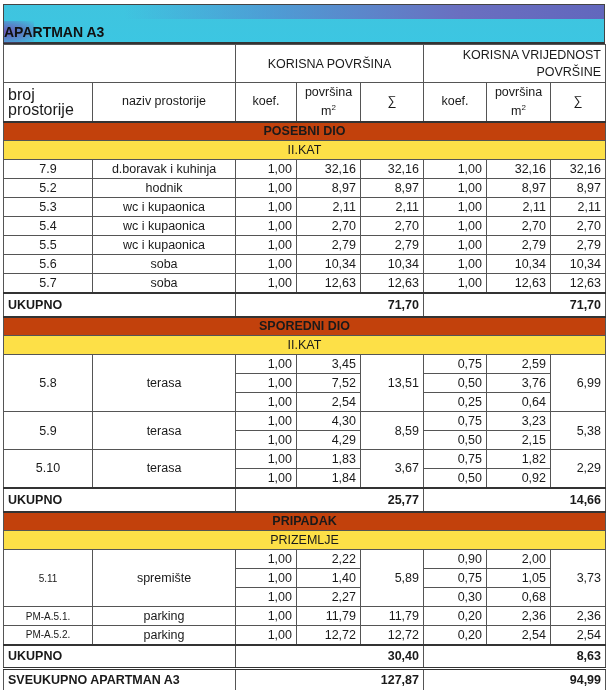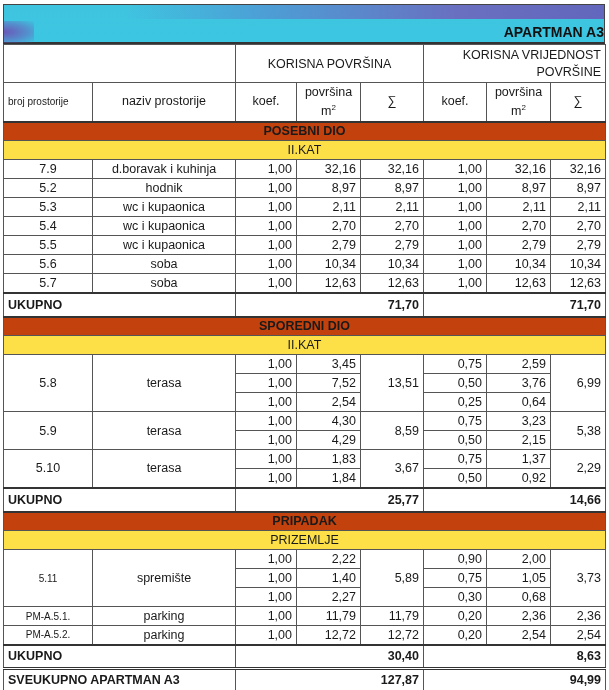--- a/index.html
+++ b/index.html
@@ -13,31 +13,31 @@
   }
   .title-band .stripe {
     position: absolute; left: 120px; right: 0; top: 0; height: 14px;
     background: linear-gradient(90deg, rgba(95,110,200,0) 0%, rgba(95,110,200,0.45) 30%, #6a6fc0 70%, #6267bd 100%);
   }
   .title-band .blot {
     position: absolute; left: 0; top: 16px; width: 30px; height: 22px;
     background: radial-gradient(ellipse at left center, #6a58b8 0%, rgba(106,88,184,0.5) 55%, rgba(106,88,184,0) 100%);
   }
   .title-band .title {
-    position: absolute; left: 0; right: 0; bottom: 2px; text-align: right;
+    position: absolute; left: 0; right: 0; bottom: 2px; text-align: left;
     font-weight: bold; font-size: 14px; color: #111;
   }
   table { border-collapse: collapse; width: 602px; table-layout: fixed; font-size: 12.5px; }
   td { border: 1px solid #555; padding: 0 4px; height: 19px; box-sizing: border-box; white-space: nowrap; overflow: hidden; }
   .c { text-align: center; }
   .r { text-align: right; }
   .b { font-weight: bold; }
   .hdr td { height: 38px; }
   .hdr2 td { height: 39px; line-height: 15px; }
-  .small { font-size: 10px; line-height: 12px; }
+  .small { font-size: 16px; line-height: 12px; }
   .tiny { font-size: 10px; }
   .section td { background: #c2410c; border-top: 2px solid #333; }
   .sub td { background: #fde047; }
   .total td { border-top: 2px solid #333; height: 24px; }
   .grand td { border-top: 3px double #333; height: 22px; }
   sup { font-size: 8px; }
 </style>
 </head>
 <body>
 
@@ -206,21 +206,21 @@
           <td class="r">0,50</td>
           <td class="r">2,15</td>
         </tr>
         <tr>
           <td rowspan="2" class="c">5.10</td>
           <td rowspan="2" class="c">terasa</td>
           <td class="r">1,00</td>
           <td class="r">1,83</td>
           <td rowspan="2" class="r">3,67</td>
           <td class="r">0,75</td>
-          <td class="r">1,37</td>
+          <td class="r">1,82</td>
           <td rowspan="2" class="r">2,29</td>
         </tr>
         <tr>
           <td class="r">1,00</td>
           <td class="r">1,84</td>
           <td class="r">0,50</td>
           <td class="r">0,92</td>
         </tr>
         <tr class="total">
           <td colspan="2" class="b">UKUPNO</td>

